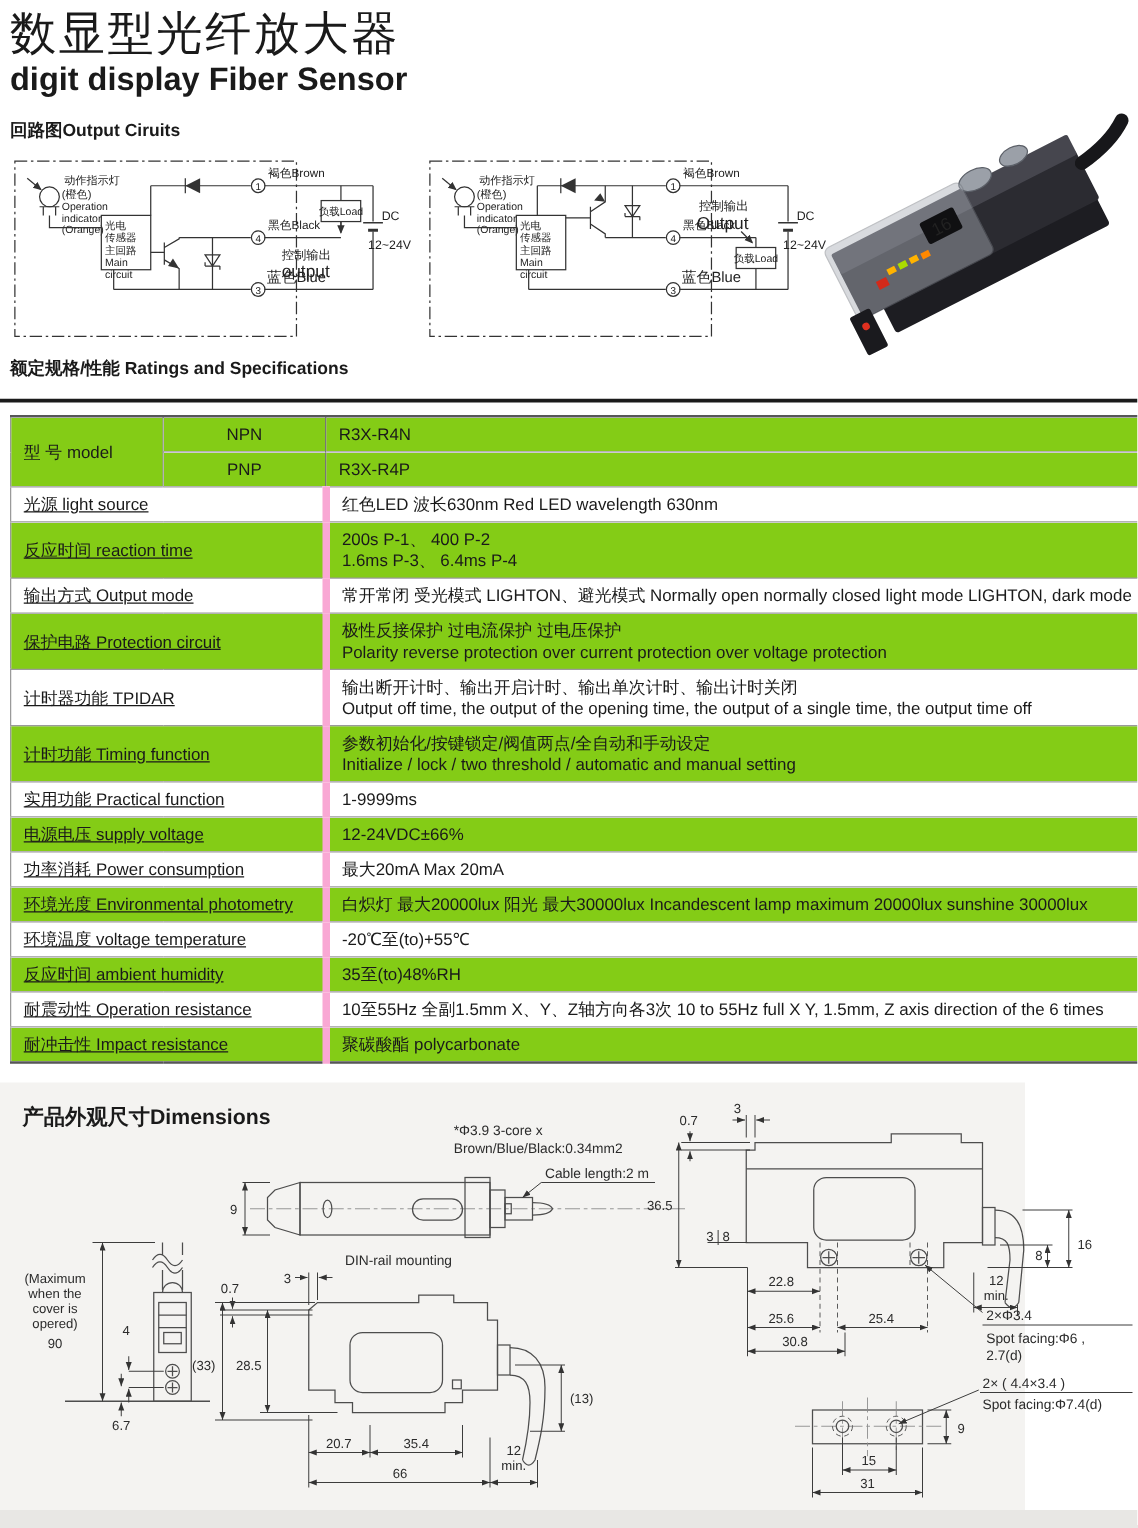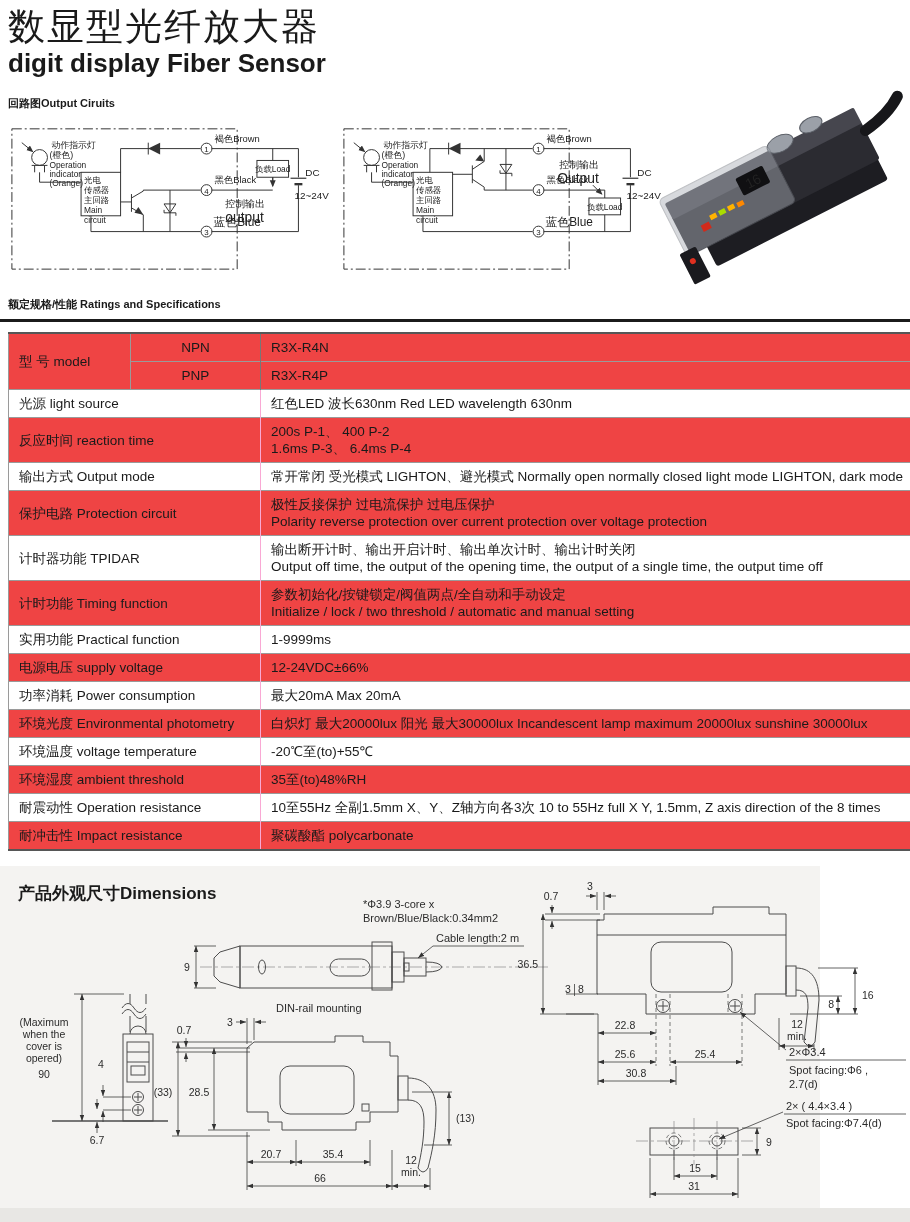--- a/index.html
+++ b/index.html
@@ -1,36 +1,36 @@
 <!DOCTYPE html>
 <html><head>
 <meta charset="utf-8">
 <style>
   * { margin:0; padding:0; box-sizing:border-box; }
   html,body { width:910px; }
   body { height:1222px; position:relative; background:#fff; overflow:hidden;
          font-family:"Liberation Sans", sans-serif; color:#1a1a1a; }
   .title-zh { position:absolute; left:8px; top:2px; font-size:37px; font-weight:normal; letter-spacing:2px; }
   .title-en { position:absolute; left:8px; top:48px; font-size:26px; font-weight:bold; }
-  .sec-head { position:absolute; font-size:11px; font-weight:bold; }
+  .sec-head { position:absolute; font-size:14px; font-weight:bold; }
   .sec-circ { left:8px; top:96px; }
-  .sec-specs { left:8px; top:297px; }
+  .sec-specs { left:8px; top:286px; }
   .specs-rule { position:absolute; left:0; top:319px; width:910px; height:3px; background:#1b1b1b; }
   svg.circ { position:absolute; top:114px; width:330px; height:168px; }
   svg.circ1 { left:4px; }
   svg.circ2 { left:336px; }
   .photo { position:absolute; left:650px; top:86px; width:260px; height:214px; }
   table.specs { position:absolute; left:8px; top:332px; width:902px; border-collapse:collapse; table-layout:fixed;
                 border-top:2px solid #565656; border-bottom:2px solid #565656; border-left:1px solid #9a9a9a; }
   table.specs td { border-top:1px solid #9a9a9a; font-size:13.5px; line-height:17px; padding:5px 10px;
                    vertical-align:middle; overflow:hidden; }
-  table.specs tr.g td { background:#ef4444; }
+  table.specs tr.g td { background:#84cc16; }
   td.c1 { width:122px; border-right:1px solid #9a9a9a; padding-left:12px; }
   td.c2 { width:130px; border-right:1px solid #777; text-align:center; }
-  td.lbl { border-right:1px solid #f9a8d4; padding-left:12px; white-space:nowrap; }
+  td.lbl { border-right:6px solid #f9a8d4; padding-left:12px; white-space:nowrap;text-decoration:underline; }
   td.val { padding-left:14px;margin-left:10px; }
   td.val div { white-space:nowrap; }
   .dims { position:absolute; left:0; top:866px; width:820px; height:356px; background:#f4f3f1; }
   .sec-dims { left:18px; top:16px; position:absolute; font-size:17px; font-weight:bold; }
   .dims svg { position:absolute; left:0; top:0; }
   .bottom-bar { position:absolute; left:0; top:1208px; width:910px; height:14px; background:#e8e7e4; }
   text { font-family:"Liberation Sans", sans-serif; fill:#222; }
   .ln { stroke:#4d4d4d; stroke-width:1; fill:none; }
   .dm { stroke:#3c3c3c; stroke-width:0.8; fill:none; }
   .cl { stroke:#8a8a8a; stroke-width:0.7; fill:none; stroke-dasharray:12 3 3 3; }
@@ -274,29 +274,29 @@
           <div>白炽灯 最大20000lux 阳光 最大30000lux  Incandescent lamp maximum 20000lux sunshine 30000lux</div>
         </td>
   </tr>
   <tr>
     <td class="lbl" colspan="2">环境温度 voltage temperature</td>
     <td class="val">
           <div>-20℃至(to)+55℃</div>
         </td>
   </tr>
   <tr class="g">
-    <td class="lbl" colspan="2">环境湿度 ambient threshold</td>
+    <td class="lbl" colspan="2">反应时间 ambient humidity</td>
     <td class="val">
           <div>35至(to)48%RH</div>
         </td>
   </tr>
   <tr>
     <td class="lbl" colspan="2">耐震动性 Operation resistance</td>
     <td class="val">
-          <div>10至55Hz 全副1.5mm X、Y、Z轴方向各3次  10 to 55Hz full X Y, 1.5mm, Z axis direction of the 8 times</div>
+          <div>10至55Hz 全副1.5mm X、Y、Z轴方向各3次  10 to 55Hz full X Y, 1.5mm, Z axis direction of the 6 times</div>
         </td>
   </tr>
   <tr class="g">
     <td class="lbl" colspan="2">耐冲击性  Impact resistance</td>
     <td class="val">
           <div>聚碳酸酯 polycarbonate</div>
         </td>
   </tr>
 </tbody>
   </table>

